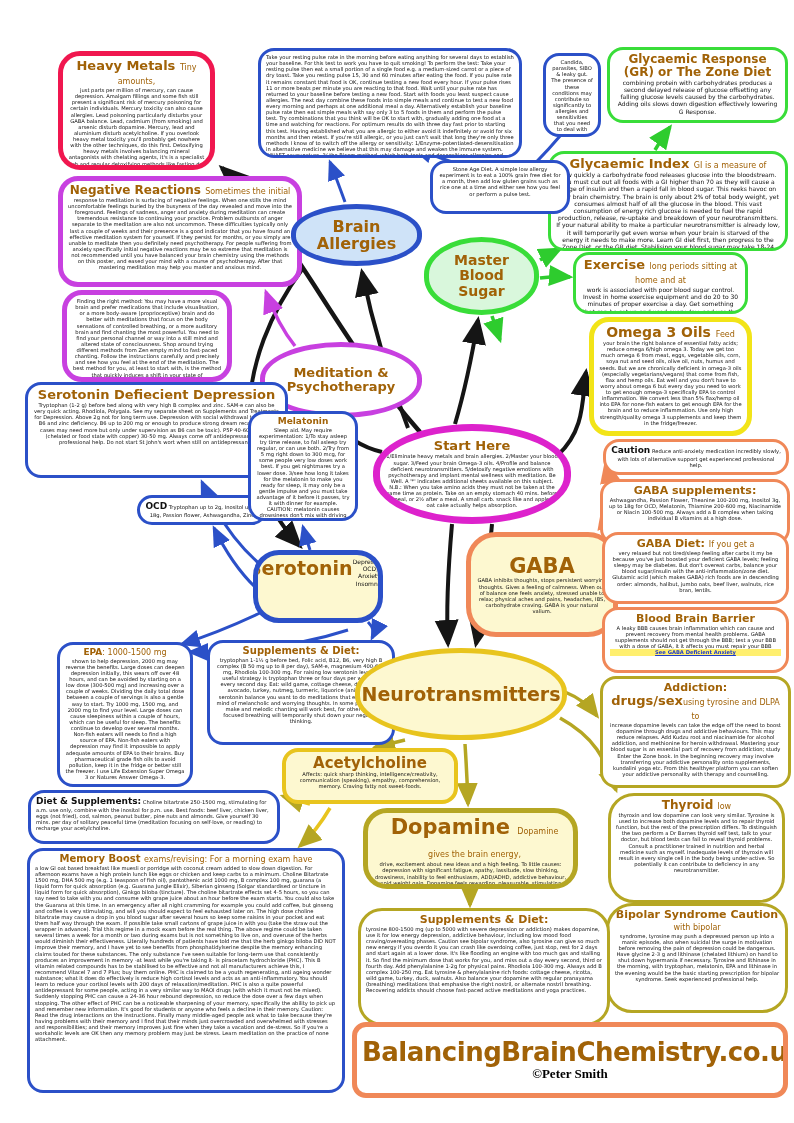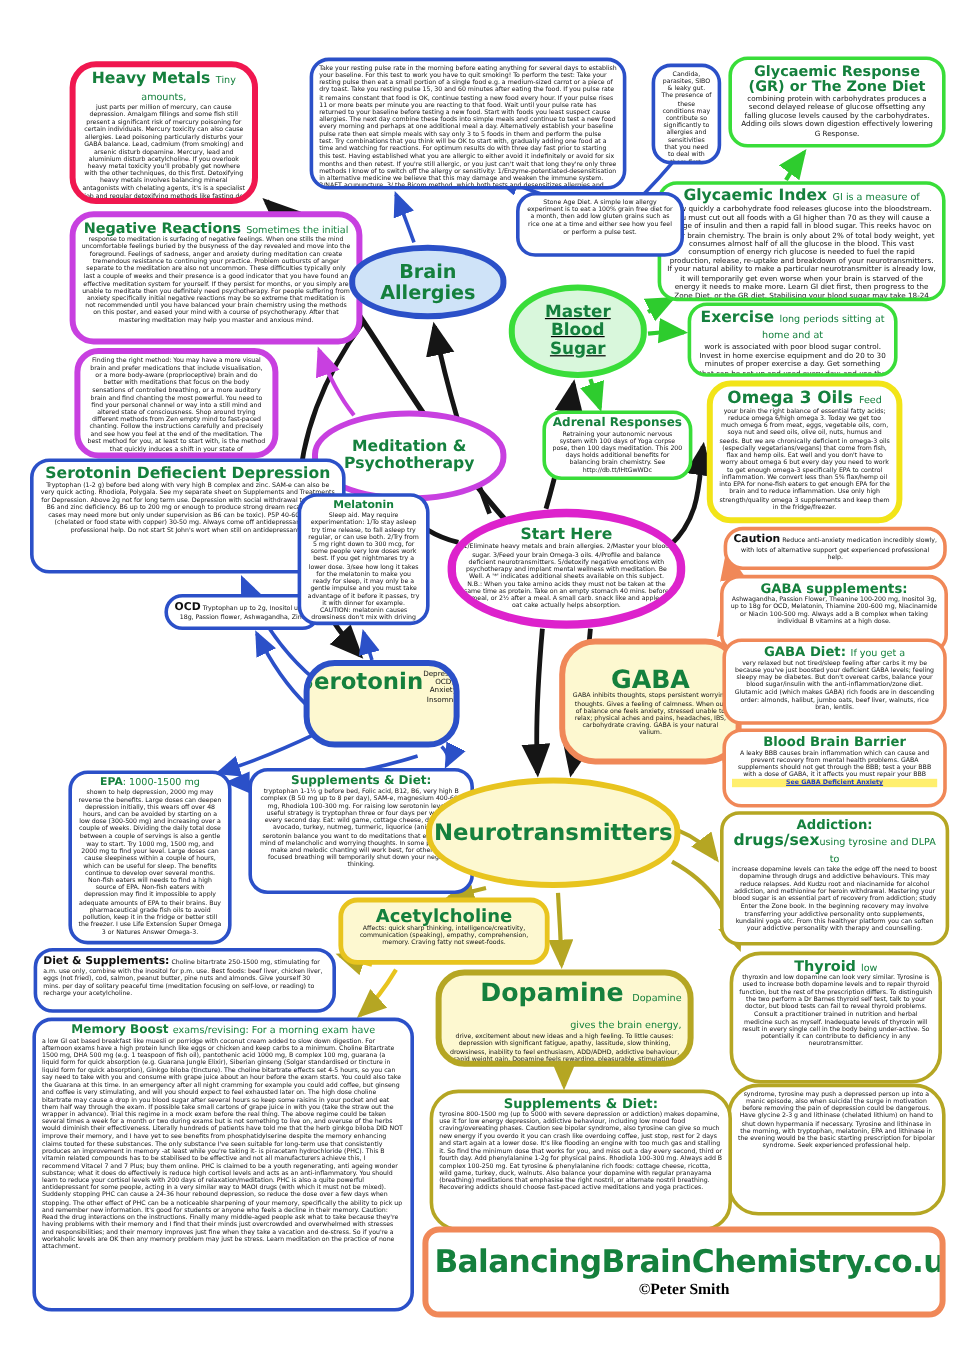--- a/index.html
+++ b/index.html
@@ -2,31 +2,31 @@
 <html><head>
 <meta charset="utf-8">
 <style>
   html,body{margin:0;padding:0;background:#ffffff;font-family:"DejaVu Sans",sans-serif;}
   #poster{position:relative;width:794px;height:1123px;background:#fff;overflow:hidden;}
   svg.wires{position:absolute;left:0;top:0;z-index:1;}
   .box{position:absolute;z-index:2;box-sizing:border-box;background:#fff;border:3px solid #444;
        border-radius:16px;padding:3px 5px;text-align:center;overflow:hidden;}
   .oval{border-radius:50% / 48%;display:flex;flex-direction:column;justify-content:center;align-items:center;}
   .thick{border-width:5px;}
-  .hd{font-weight:700;color:#15803d;line-height:1.08;}
+  .hd{font-weight:700;color:#a16207;line-height:1.08;}
   .sfx{font-weight:400;}
   .bd{font-size:6px;line-height:1.2;color:#101010;font-weight:500;}
   .xs{font-size:5.2px;line-height:1.18;}
   .link{color:#1d39cc;text-decoration:underline;background:#ffef6e;font-weight:700;}
   
   .red{border-color:#f0174f;} .blue{border-color:#2b50c8;} .green{border-color:#39dd39;}
   .yellow{border-color:#f2e418;} .purple{border-color:#c840e0;} .magenta{border-color:#dd22cc;}
   .orange{border-color:#f08858;} .olive{border-color:#b5a623;} .ntng{border-color:#e8c41e;}
   
-  .f-lightblue{background:#cfe3f8;} .f-lightgreen{background:#d9f7dc;text-decoration:underline;} .f-cream{background:#fdf8d0;}
+  .f-lightblue{background:#cfe3f8;} .f-lightgreen{background:#d9f7dc;} .f-cream{background:#fdf8d0;}
   
   .t8{font-size:8px;} .t9{font-size:9px;} .t10{font-size:10px;} .t11{font-size:11px;}
   .t12{font-size:12px;} .t13{font-size:13px;} .t14{font-size:14px;} .t15{font-size:15px;}
   .t16{font-size:16px;} .t19{font-size:19px;} .t21{font-size:21px;}
   .banner{border-width:5px;border-radius:14px;display:flex;flex-direction:column;justify-content:center;}
   .banner .hd{font-size:26px;letter-spacing:-0.5px;}
   .banner .sub{font-size:13px;font-weight:700;font-family:Liberation Serif, serif;}
 </style>
 </head>
 <body>
@@ -144,24 +144,20 @@
   </div>
 
   <div class="box oval green thick f-lightgreen" style="left:424px;top:237px;width:115px;height:78px">
     <div class="hd t14">Master Blood Sugar</div>
   </div>
 
   <div class="box oval purple thick" style="left:260px;top:342px;width:162px;height:76px">
     <div class="hd t13">Meditation &amp; Psychotherapy</div>
   </div>
 
-  <div class="box green" style="left:452px;top:342px;width:125px;height:58px">
-    <div class="hd t10">Adrenal Responses</div>
-    <div class="bd xs">Retraining your autonomic nervous system with 100 days of Yoga corpse pose, then 100 days meditation. This 200 days holds additional benefits for balancing brain chemistry. See http://db.tt/IHtGwWDc</div>
-  </div>
 
   <div class="box oval magenta" style="left:373px;top:424px;width:198px;height:100px;border-width:7px">
     <div class="hd t13">Start Here</div>
     <div class="bd xs">1/Eliminate heavy metals and brain allergies. 2/Master your blood sugar. 3/Feed your brain Omega-3 oils. 4/Profile and balance deficient neurotransmitters. 5/detoxify negative emotions with psychotherapy and implant mental wellness with meditation. Be Well. A '*' indicates additional sheets available on this subject. N.B.: When you take amino acids they must not be taken at the same time as protein. Take on an empty stomach 40 mins. before a meal, or 2½ after a meal. A small carb. snack like and apple or oat cake actually helps absorption.</div>
   </div>
 
   <div class="box blue" style="left:25px;top:382px;width:263px;height:96px">
     <div class="hd t13">Serotonin Defiecient Depression</div>
     <div class="bd xs">Tryptophan (1-2 g) before bed along with very high B complex and zinc. SAM-e can also be very quick acting. Rhodiola, Polygala. See my separate sheet on Supplements and Treatments for Depression. Above 2g not for long term use. Depression with social withdrawal test severe B6 and zinc deficiency. B6 up to 200 mg or enough to produce strong dream recall (severe cases may need more but only under supervision as B6 can be toxic). P5P 40-60 mg, zinc (chelated or food state with copper) 30-50 mg. Always come off antidepressants with professional help. Do not start St John's wort when still on antidepressants.</div>
   </div>
@@ -220,20 +216,21 @@
     <div class="hd t13"><span>drugs/sex</span><span class="sfx t8">using tyrosine and DLPA to</span></div>
     <div class="bd xs">increase dopamine levels can take the edge off the need to boost dopamine through drugs and addictive behaviours. This may reduce relapses. Add Kudzu root and niacinamide for alcohol addiction, and methionine for heroin withdrawal. Mastering your blood sugar is an essential part of recovery from addiction; study Enter the Zone book. In the beginning recovery may involve transferring your addictive personality onto supplements, kundalini yoga etc. From this healthyer platform you can soften your addictive personality with therapy and counselling.</div>
   </div>
 
   <div class="box olive" style="left:608px;top:793px;width:177px;height:110px;border-radius:26px">
     <div class="hd t12"><span>Thyroid</span> <span class="sfx t8">low</span></div>
     <div class="bd xs">thyroxin and low dopamine can look very similar. Tyrosine is used to increase both dopamine levels and to repair thyroid function, but the rest of the prescription differs. To distinguish the two perform a Dr Barnes thyroid self test, talk to your doctor, but blood tests can fail to reveal thyroid problems. Consult a practitioner trained in nutrition and herbal medicine such as myself. Inadequate levels of thyroxin will result in every single cell in the body being under-active. So potentially it can contribute to deficiency in any neurotransmitter.</div>
   </div>
 
   <div class="box olive" style="left:606px;top:903px;width:182px;height:110px;border-radius:26px">
+    <div class="hd t11"><span>Bipolar Syndrome Caution</span> <span class="sfx t8">with bipolar</span></div>
     <div class="bd xs">syndrome, tyrosine may push a depressed person up into a manic episode, also when suicidal the surge in motivation before removing the pain of depression could be dangerous. Have glycine 2-3 g and lithinase (chelated lithium) on hand to shut down hypermania if necessary. Tyrosine and lithinase in the morning, with tryptophan, melatonin, EPA and lithinase in the evening would be the basic starting prescription for bipolar syndrome. Seek experienced professional help.</div>
   </div>
 
   <div class="box oval ntng f-cream" style="left:355px;top:648px;width:212px;height:92px;border-width:5px">
     <div class="hd t19">Neurotransmitters</div>
   </div>
 
   <div class="box ntng f-cream" style="left:282px;top:748px;width:176px;height:56px;border-width:4px">
     <div class="hd t15">Acetylcholine</div>
     <div class="bd xs">Affects: quick sharp thinking, intelligence/creativity, communication (speaking), empathy, comprehension, memory. Craving fatty not sweet-foods.</div>
@@ -242,21 +239,21 @@
   <div class="box blue" style="left:28px;top:790px;width:252px;height:54px">
     <div class="bd xs" style="text-align:left"><b class="t9">Diet &amp; Supplements:</b> <span>Choline bitartrate 250-1500 mg, stimulating for a.m. use only, combine with the inositol for p.m. use. Best foods: beef liver, chicken liver, eggs (not fried), cod, salmon, peanut butter, pine nuts and almonds. Give yourself 30 mins. per day of solitary peaceful time (meditation focusing on self-love, or reading) to recharge your acetylcholine.</span></div>
   </div>
 
   <div class="box blue" style="left:27px;top:848px;width:318px;height:245px">
     <div class="hd t10"><span>Memory Boost</span> <span class="sfx t8">exams/revising: For a morning exam have</span></div>
     <div class="bd xs" style="text-align:left">a low GI oat based breakfast like muesli or porridge with coconut cream added to slow down digestion. For afternoon exams have a high protein lunch like eggs or chicken and keep carbs to a minimum. Choline Bitartrate 1500 mg, DHA 500 mg (e.g. 1 teaspoon of fish oil), pantothenic acid 1000 mg, B complex 100 mg, guarana (a liquid form for quick absorption (e.g. Guarana Jungle Elixir), Siberian ginseng (Solgar standardised or tincture in liquid form for quick absorption), Ginkgo biloba (tincture). The choline bitartrate effects set 4-5 hours, so you can say need to take with you and consume with grape juice about an hour before the exam starts. You could also take the Guarana at this time. In an emergency after all night cramming for example you could add coffee, but ginseng and coffee is very stimulating, and will you should expect to feel exhausted later on. The high dose choline bitartrate may cause a drop in you blood sugar after several hours so keep some raisins in your pocket and eat them half way through the exam. If possible take small cartons of grape juice in with you (take the straw out the wrapper in advance). Trial this regime in a mock exam before the real thing. The above regime could be taken several times a week for a month or two during exams but is not something to live on, and overuse of the herbs would diminish their effectiveness. Literally hundreds of patients have told me that the herb ginkgo biloba DID NOT improve their memory, and I have yet to see benefits from phosphatidylserine despite the memory enhancing claims touted for these substances. The only substance I've seen suitable for long-term use that consistently produces an improvement in memory -at least while you're taking it- is piracetam hydrochloride (PHC). This B vitamin related compounds has to be stabilised to be effective and not all manufacturers achieve this, I recommend Vitacel 7 and 7 Plus; buy them online. PHC is claimed to be a youth regenerating, anti ageing wonder substance; what it does do effectively is reduce high cortisol levels and acts as an anti-inflammatory. You should learn to reduce your cortisol levels with 200 days of relaxation/meditation. PHC is also a quite powerful antidepressant for some people, acting in a very similar way to MAOI drugs (with which it must not be mixed). Suddenly stopping PHC can cause a 24-36 hour rebound depression, so reduce the dose over a few days when stopping. The other effect of PHC can be a noticeable sharpening of your memory, specifically the ability to pick up and remember new information. It's good for students or anyone who feels a decline in their memory. Caution: Read the drug interactions on the instructions. Finally many middle-aged people ask what to take because they're having problems with their memory and I find that their minds just overcrowded and overwhelmed with stresses and responsibilities; and their memory improves just fine when they take a vacation and de-stress. So if you're a workaholic levels are OK then any memory problem may just be stress. Learn meditation on the practice of none attachment.</div>
   </div>
 
   <div class="box olive f-cream" style="left:363px;top:808px;width:215px;height:81px;border-width:5px;border-radius:24px">
-    <div class="hd t21" style="text-align:right;padding-left:8px"><span>Dopamine</span> <span class="sfx t8">Dopamine gives the brain energy,</span></div>
+    <div class="hd t21" style="text-align:center;padding-left:8px"><span>Dopamine</span> <span class="sfx t8">Dopamine gives the brain energy,</span></div>
     <div class="bd xs">drive, excitement about new ideas and a high feeling. To little causes: depression with significant fatigue, apathy, lassitude, slow thinking, drowsiness, inability to feel enthusiasm, ADD/ADHD, addictive behaviour, rapid weight gain. Dopamine feels rewarding, pleasurable, stimulating, exiting. People crave: drugs, food (especially sugar/junk), adrenalin highs/gambling, sex which can increase low dopamine. When you feel sluggish say in the morning and a coffee gives you mental energy, sharpness and enthusiasm that's a dopamine boost. One or two coffees a day is fine.</div>
   </div>
 
   <div class="box olive" style="left:358px;top:908px;width:252px;height:118px;border-radius:24px">
     <div class="hd t11">Supplements &amp; Diet:</div>
     <div class="bd xs" style="text-align:left">tyrosine 800-1500 mg (up to 5000 with severe depression or addiction) makes dopamine, use it for low energy depression, addictive behaviour, including low mood food craving/overeating phases. Caution see bipolar syndrome, also tyrosine can give so much new energy if you overdo it you can crash like overdoing coffee, just stop, rest for 2 days and start again at a lower dose. It's like flooding an engine with too much gas and stalling it. So find the minimum dose that works for you, and miss out a day every second, third or fourth day. Add phenylalanine 1-2g for physical pains. Rhodiola 100-300 mg. Always add B complex 100-250 mg. Eat tyrosine &amp; phenylalanine rich foods: cottage cheese, ricotta, wild game, turkey, duck, walnuts. Also balance your dopamine with regular pranayama (breathing) meditations that emphasise the right nostril, or alternate nostril breathing. Recovering addicts should choose fast-paced active meditations and yoga practices.</div>
   </div>
 
   <div class="box orange banner" style="left:352px;top:1022px;width:436px;height:76px">
     <div class="hd">BalancingBrainChemistry.co.uk</div>

